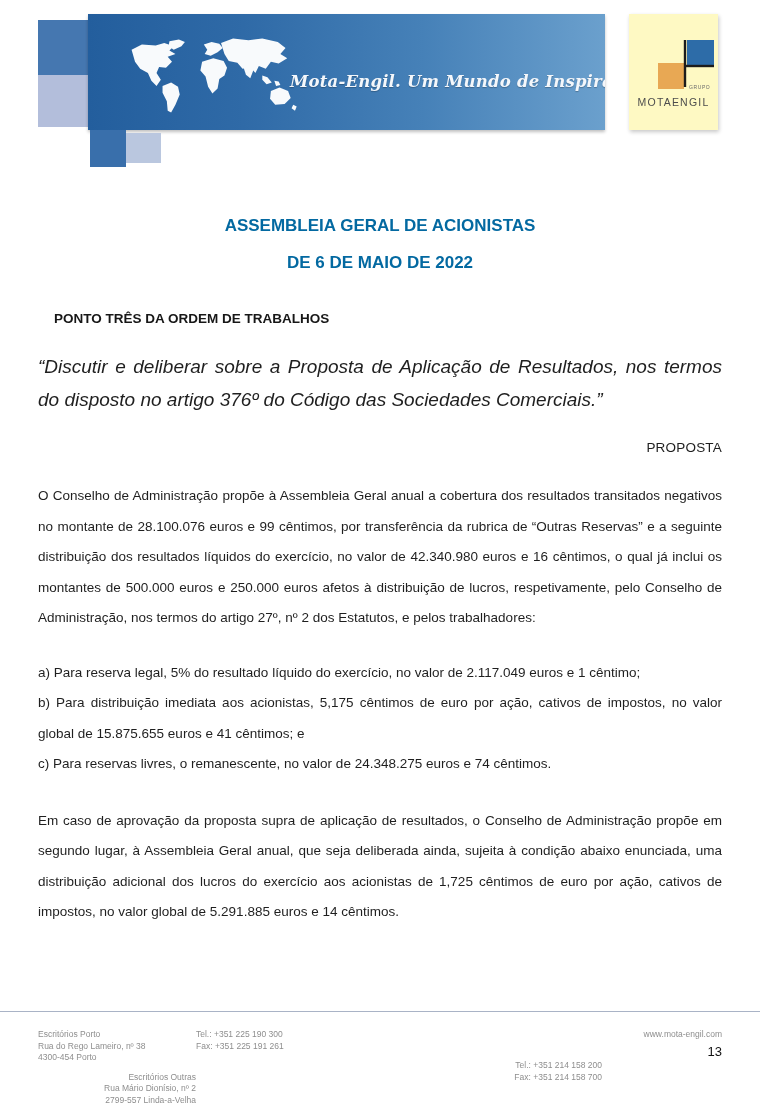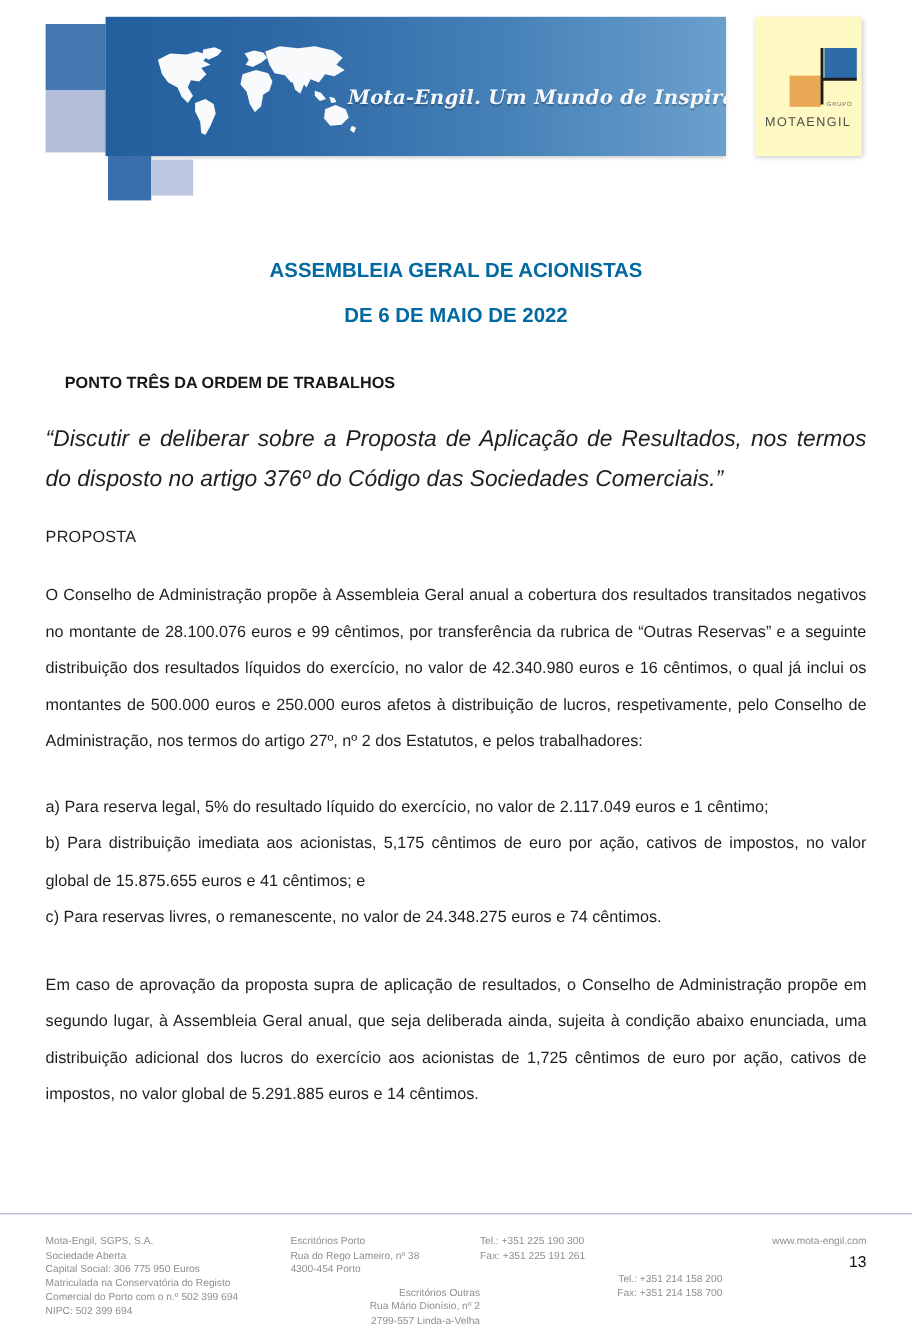--- a/index.html
+++ b/index.html
@@ -55,21 +55,21 @@
     position: absolute; left: 0; right: 0; top: 82px; text-align: center;
     font-size: 10.5px; letter-spacing: 1.2px; color: #4d4d4d;
   }
 
   
   .content { position: absolute; top: 167px; left: 0; width: 760px; padding: 0 38px; }
 
   .title { margin-top: 40px; text-align: center; font-size: 17px; font-weight: 700; line-height: 37px; color: #0369a1; }
   .section-heading { margin-top: 30px; font-size: 13.5px; font-weight: 700; color: #171717; padding-left: 16px; }
   .quote { margin-top: 24px; font-size: 19px; font-style: italic; line-height: 33px; text-align: justify; }
-  .proposta { margin-top: 24px; text-align: left; font-size: 13.5px; font-weight: 400; letter-spacing: 0.2px; }
+  .proposta { margin-top: 24px; text-align: right; font-size: 13.5px; font-weight: 400; letter-spacing: 0.2px; }
   .body-par { margin-top: 26px; font-size: 13.5px; line-height: 30.5px; text-align: justify; }
   .items { margin-top: 24px; }
   .items p { font-size: 13.5px; line-height: 30.5px; text-align: justify; }
 
   
   .footer { position: absolute; left: 0; top: 1011px; width: 760px; }
   .footer-line { border-top: 1px solid #a9b3c6; width: 760px; }
   .cols { display: flex; padding: 17px 38px 0 38px; }
   .col { font-size: 8.5px; line-height: 11.5px; color: #8e8e8e; }
   .col1 { width: 204px; }
@@ -152,28 +152,20 @@
       <p>c) Para reservas livres, o remanescente, no valor de 24.348.275 euros e 74 cêntimos.</p>
     </div>
 
     <p class="body-par">Em caso de aprovação da proposta supra de aplicação de resultados, o Conselho de Administração propõe em segundo lugar, à Assembleia Geral anual, que seja deliberada ainda, sujeita à condição abaixo enunciada, uma distribuição adicional dos lucros do exercício aos acionistas de 1,725 cêntimos de euro por ação, cativos de impostos, no valor global de 5.291.885 euros e 14 cêntimos.</p>
   </main>
 
   <footer class="footer">
     <div class="footer-line"></div>
     <div class="cols">
 
-      <div class="col col1">
-        <div>Mota-Engil, SGPS, S.A.</div>
-        <div>Sociedade Aberta</div>
-        <div>Capital Social: 306 775 950 Euros</div>
-        <div>Matriculada na Conservatória do Registo</div>
-        <div>Comercial do Porto com o n.º 502 399 694</div>
-        <div>NIPC: 502 399 694</div>
-      </div>
 
       <div class="col col2">
         <div class="fgroup">
           <div>Escritórios Porto</div>
           <div>Rua do Rego Lameiro, nº 38</div>
           <div>4300-454 Porto</div>
         </div>
         <div class="fgroup">
           <div>Escritórios Outras</div>
           <div>Rua Mário Dionísio, nº 2</div>

